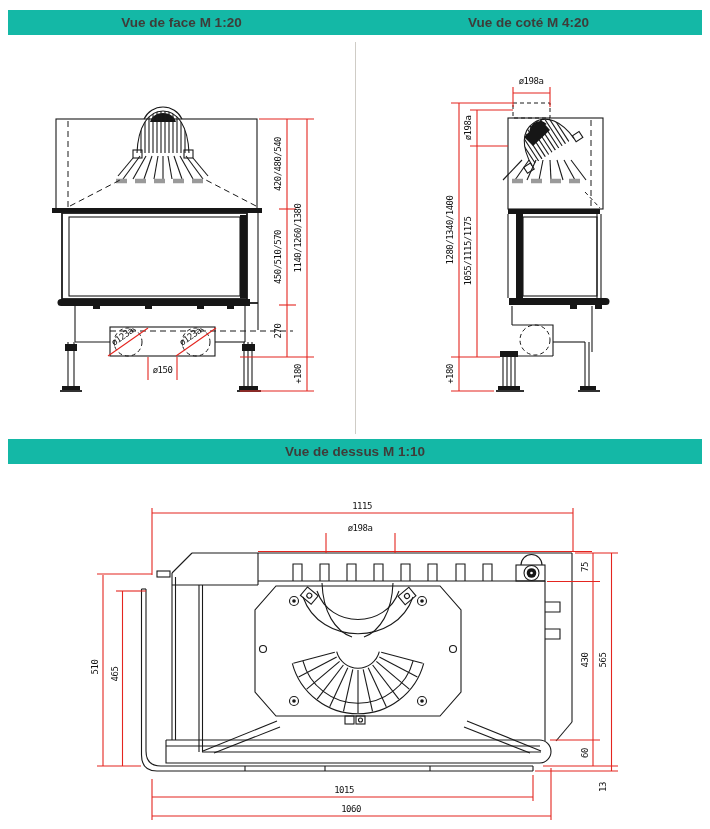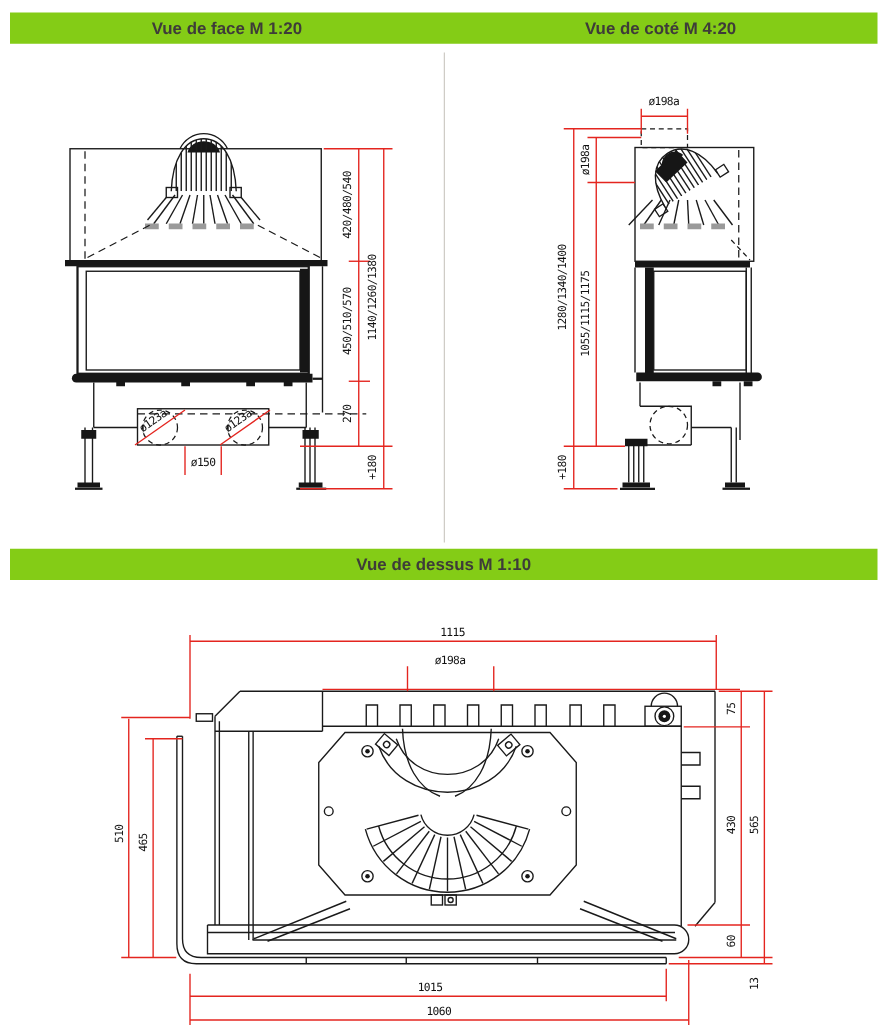--- a/index.html
+++ b/index.html
@@ -1,18 +1,18 @@
 <!DOCTYPE html>
 <html><head>
 <meta charset="utf-8">
 <style>
   html,body{margin:0;padding:0;background:#ffffff;}
   #stage{position:relative;width:710px;height:829px;background:#ffffff;overflow:hidden;
          font-family:"Liberation Sans",sans-serif;}
-  .titlebar{position:absolute;left:8px;width:694px;height:25px;background:#84cc16;
+  .titlebar{position:absolute;left:8px;width:694px;height:25px;background:#14b8a6;
             display:flex;align-items:center;}
   .titlebar .cell{flex:1;text-align:center;font-weight:bold;font-size:13.5px;color:#3e3c39;}
   #bar1{top:10px;}
   #bar2{top:439px;}
   #divider{position:absolute;left:355px;top:42px;width:1px;height:392px;background:#cfccc6;}
   svg{position:absolute;left:0;top:0;}
   .blk{stroke:#1a1a1a;fill:none;stroke-width:1.1;}
   .blk2{stroke:#1a1a1a;fill:none;stroke-width:1.8;}
   .fill{fill:#161616;stroke:none;}
   .dash{stroke:#1a1a1a;fill:none;stroke-width:1;stroke-dasharray:6 4;}

